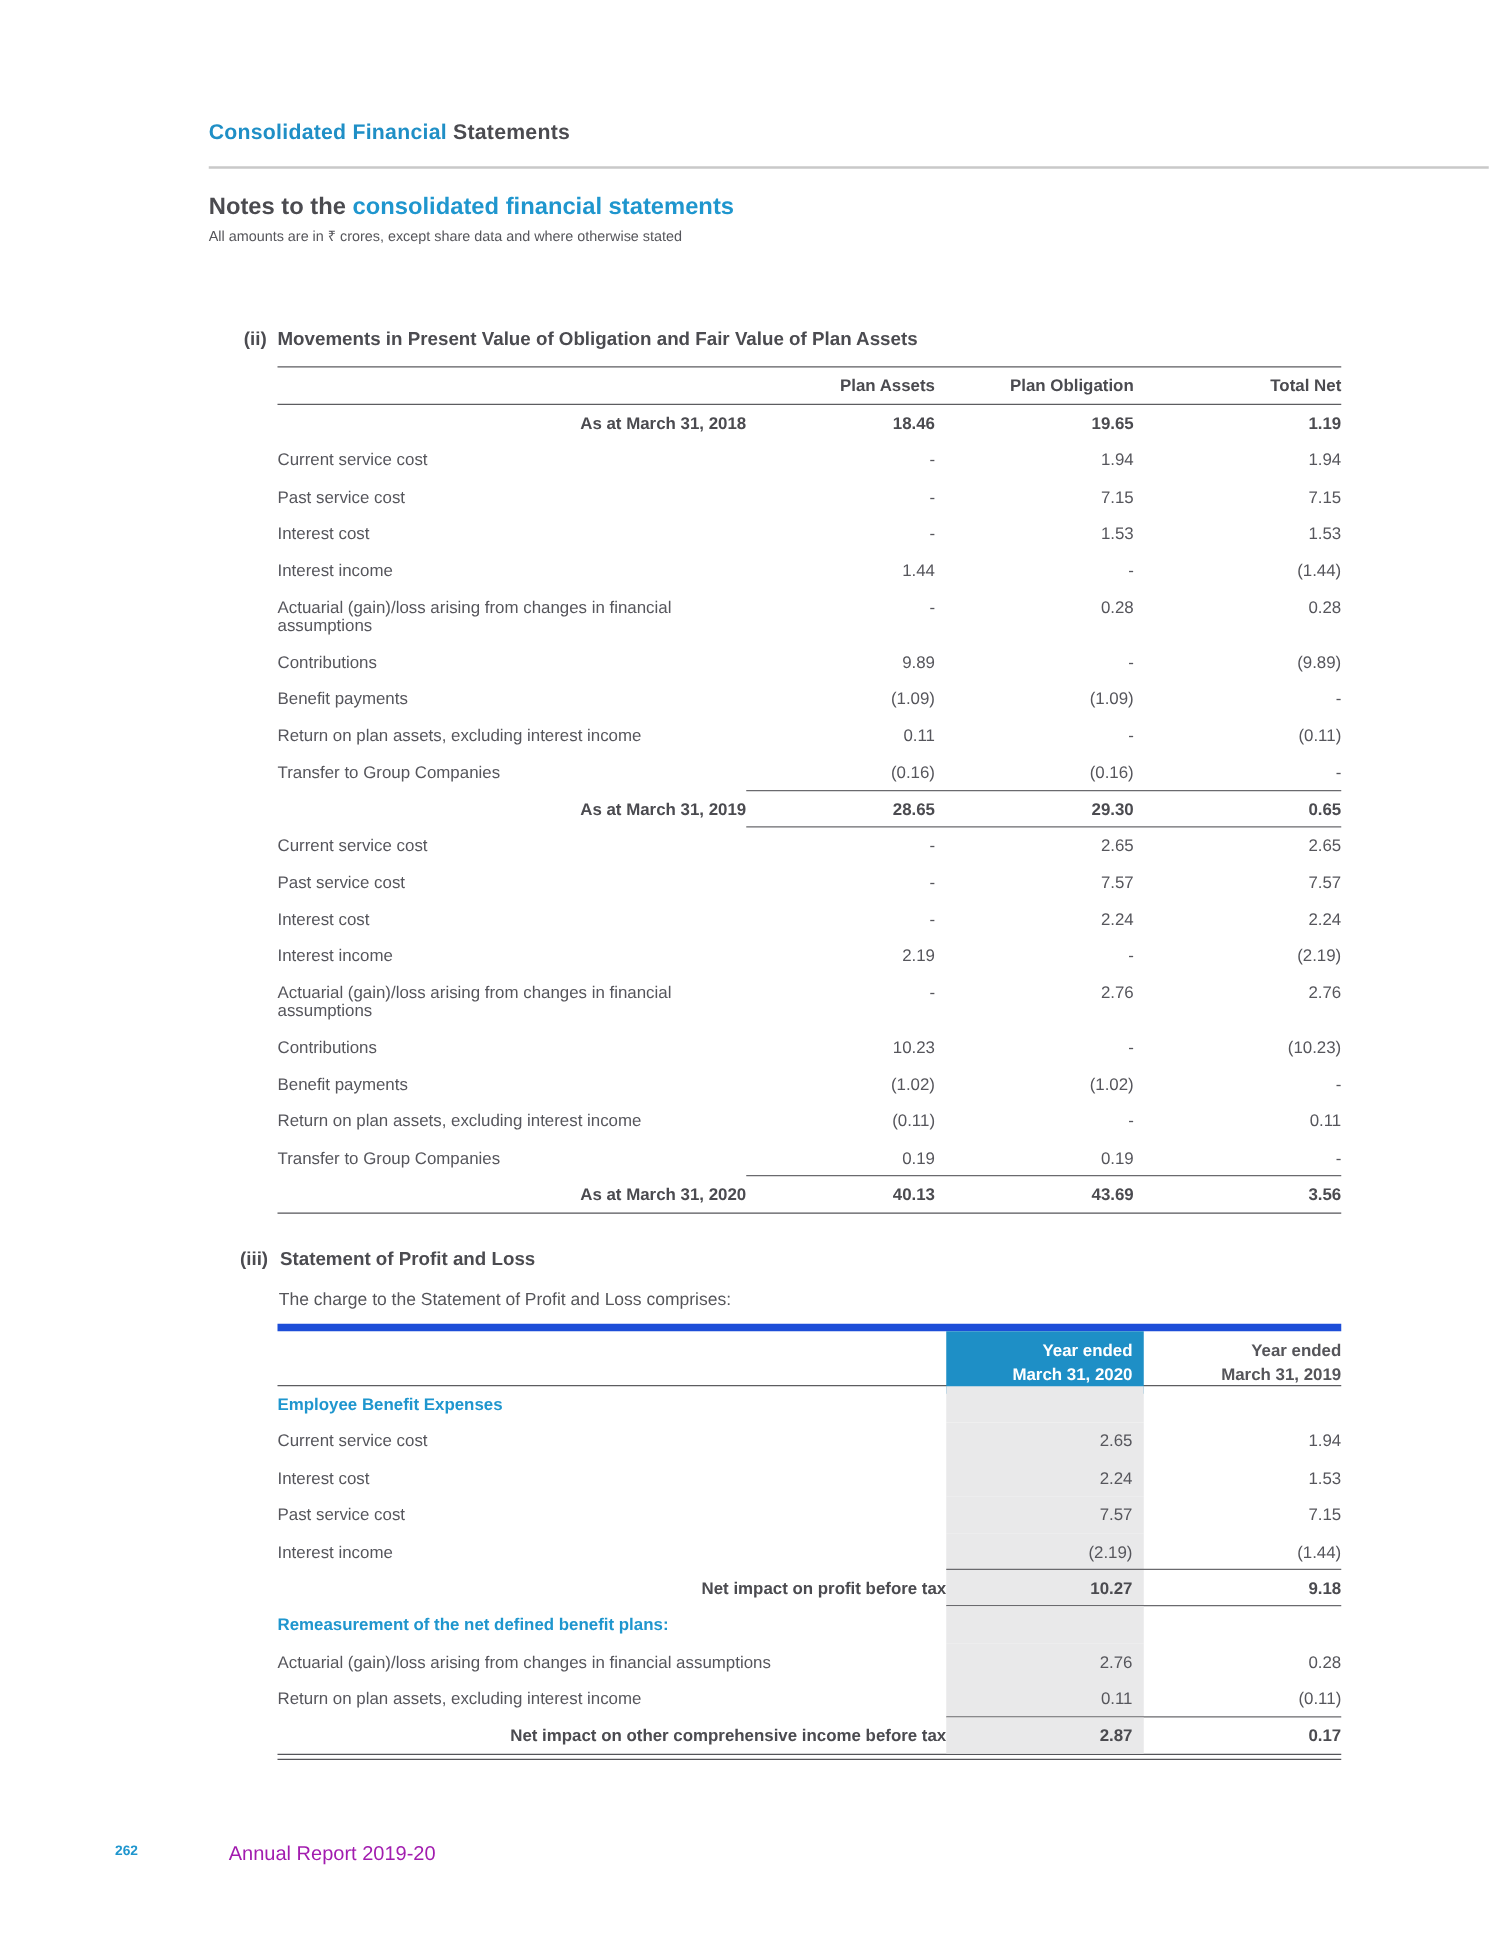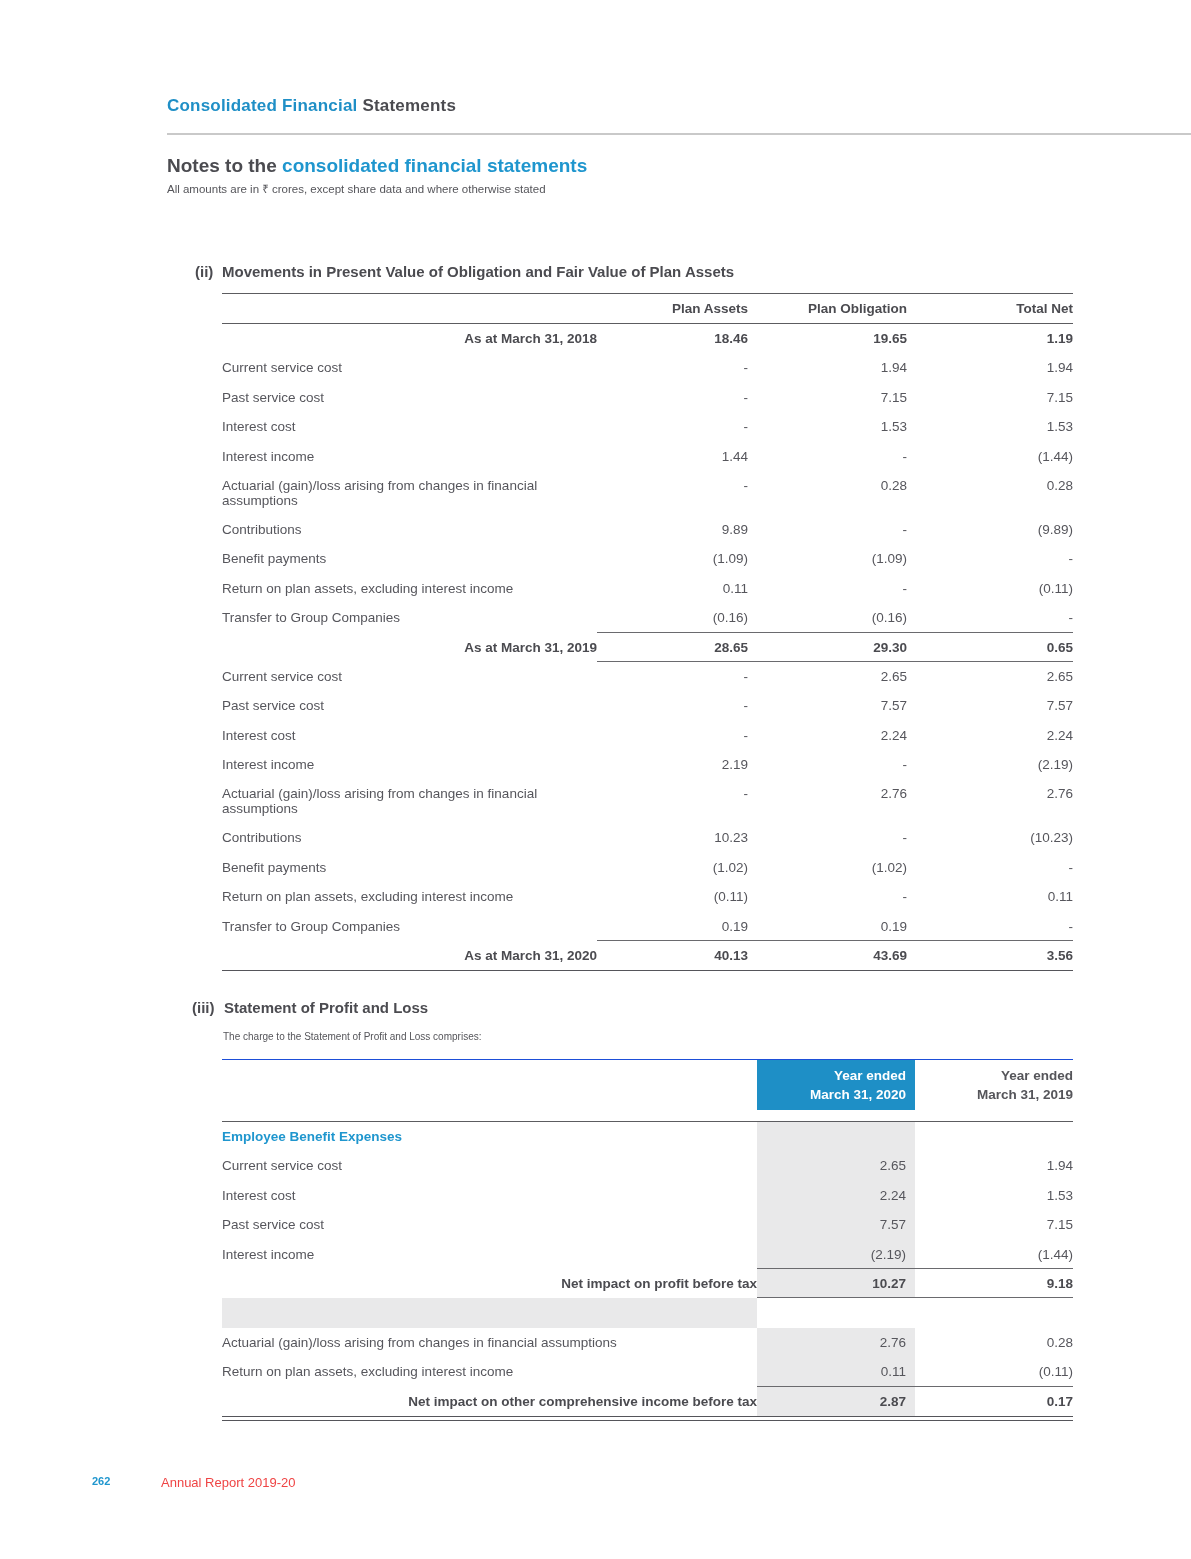--- a/index.html
+++ b/index.html
@@ -23,59 +23,59 @@
   .notes-title .gray { color:#4b4b50; }
   .notes-title .blue { color:#1f96ce; }
   .subtitle { position:absolute; left:143px; top:181px; font-size:11.5px; color:#55555a; }
 
   
   .sec-head { position:absolute; display:flex; font-size:15px; font-weight:bold; color:#4b4b50; }
   .sec2-head { left:171px; top:263px; }
   .sec3-head { left:168px; top:999px; }
   .sec2-head .sec-label { width:27px; }
   .sec3-head .sec-label { width:32px; }
-  .intro { position:absolute; left:199px; top:1031px; font-size:10px; color:#55555a; }
+  .intro { position:absolute; left:199px; top:1031px; font-size:14px; color:#55555a; }
 
   
   .tbl { position:absolute; font-size:13.5px; color:#56565c; }
   .r { display:grid; position:relative; }
   .c { padding:7px 0; line-height:15px; min-height:29.4px; }
   .n { text-align:right; }
   .bold .c { font-weight:bold; color:#4b4b50;text-align:right; }
   .bluerow .l { color:#1f96ce; font-weight:bold; }
 
   
   .t1 { left:198px; top:293px; width:851px; }
   .t1 .r { grid-template-columns:375px 151px 159px 166px; }
   .t1-head { border-top:1px solid #5c5c60; border-bottom:1px solid #5c5c60; }
   .t1-head .c { padding:0; line-height:29px; min-height:29px; font-weight:bold; color:#4b4b50; }
   .t1 .pr::after { content:""; position:absolute; left:375px; right:0; bottom:0; border-bottom:1px solid #6a6a6e; }
   .t1 .fb { border-bottom:1px solid #55555a; }
 
   
   .t2 { left:198px; top:1059px; width:851px; }
   .t2 .r { grid-template-columns:535px 158px 158px; }
-  .t2-head { position:relative; height:63px; border-top:1px solid #1d4ed8; border-bottom:1px solid #5c5c60; }
+  .t2-head { position:relative; height:50px; border-top:6px solid #1d4ed8; border-bottom:1px solid #5c5c60; }
   .t2-head .h2020 {
     position:absolute; left:535px; top:0; width:158px; height:50px;
     background:#1e8fc6; color:#ffffff; font-weight:bold;
     text-align:right; padding:6px 9px 0 0; line-height:19px; font-size:13.5px;
   }
   .t2-head .h2019 {
     position:absolute; right:0; top:0; width:158px; height:50px;
     color:#55555a; font-weight:bold; text-align:right; padding-top:6px; line-height:19px; font-size:13.5px;
   }
   .t2 .hl { background:#e9e9ea; padding-right:9px; }
   .t2 .pr2::after { content:""; position:absolute; left:535px; right:0; bottom:0; border-bottom:1px solid #6a6a6e; }
   .t2 .lastrow { border-bottom:1px solid #55555a; }
   .t2-bot { height:3px; border-bottom:1.5px solid #55555a; margin-top:1px; }
 
   
   .page-num { position:absolute; left:68px; top:1475px; font-size:11px; font-weight:bold; color:#1f96ce; }
-  .footer-text { position:absolute; left:137px; top:1475px; font-size:13px; color:#ef4444; }
+  .footer-text { position:absolute; left:159px; top:1475px; font-size:16px; color:#a21caf; }
 </style>
 </head>
 <body>
 
 <div class="page">
 
   <div class="doc-header">
     <span class="blue">Consolidated Financial</span><span class="gray"> Statements</span>
   </div>
   <div class="header-rule"></div>
@@ -268,20 +268,21 @@
       <div class="c l">Interest income</div>
       <div class="c n hl">(2.19)</div>
       <div class="c n">(1.44)</div>
     </div>
     <div class="r bold pr2">
       <div class="c l">Net impact on profit before tax</div>
       <div class="c n hl">10.27</div>
       <div class="c n">9.18</div>
     </div>
     <div class="r bluerow">
+      <div class="c l">Remeasurement of the net defined benefit plans:</div>
       <div class="c n hl"></div>
       <div class="c n"></div>
     </div>
     <div class="r">
       <div class="c l">Actuarial (gain)/loss arising from changes in financial assumptions</div>
       <div class="c n hl">2.76</div>
       <div class="c n">0.28</div>
     </div>
     <div class="r pr2">
       <div class="c l">Return on plan assets, excluding interest income</div>

